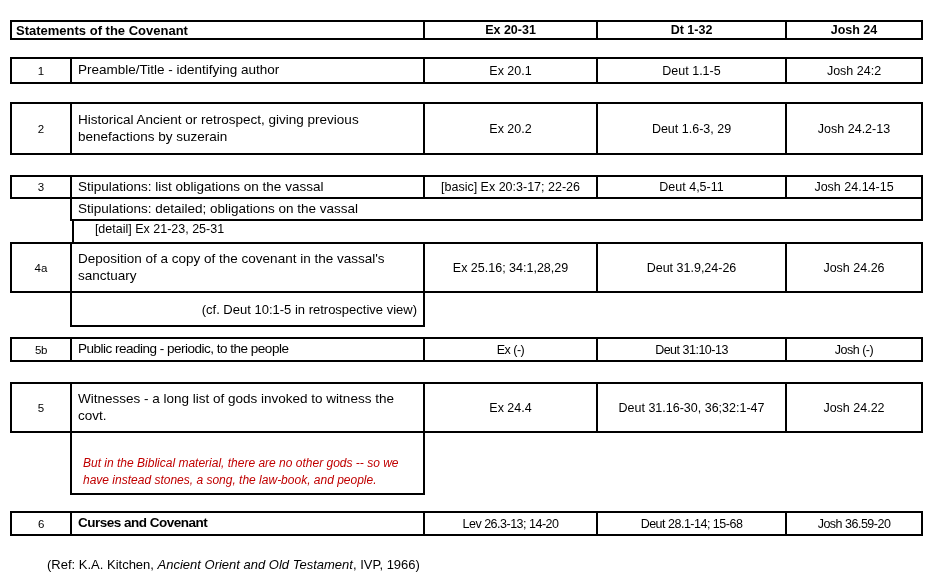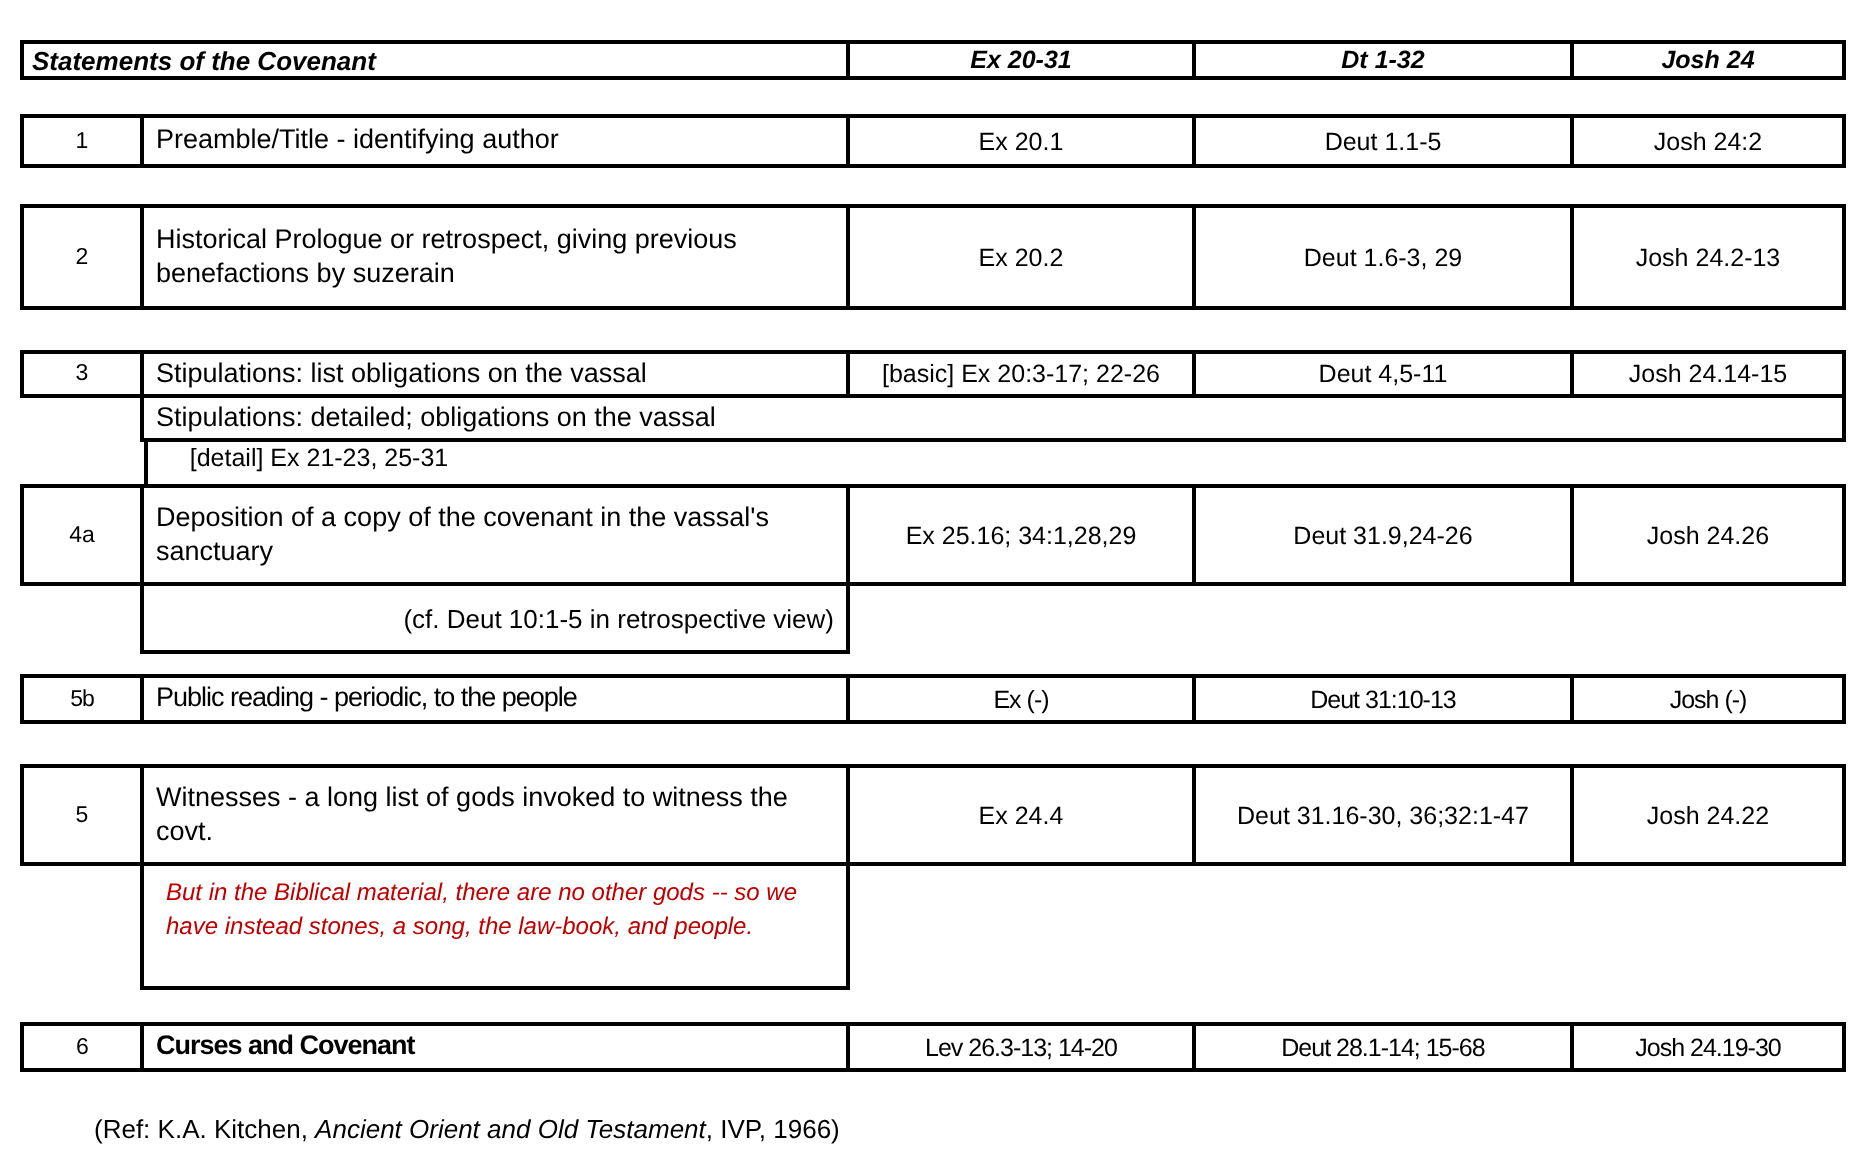--- a/index.html
+++ b/index.html
@@ -27,32 +27,32 @@
   .c-dt   { width:189px; justify-content:center; font-size:12.5px; text-align:center; }
   .c-josh { flex:1;      justify-content:center; font-size:12.5px; text-align:center; }
   .c-headtitle { width:411px; padding:1px 4px; font-size:13px; font-weight:bold; }
   .hdr .c-ex, .hdr .c-dt, .hdr .c-josh { font-weight:bold; font-size:12.5px; }
   .nowrap { white-space:nowrap; overflow:hidden; }
   .bold { font-weight:bold; }
   .narrow { letter-spacing:-0.5px; }
   .cfnote { justify-content:flex-end; text-align:right; font-size:13px; padding:1px 6px; width:100%; }
   .rednote {
     font-size:12px; font-style:italic; color:#C00000;
-    padding:5px 6px 5px 11px; line-height:17px; display:block; width:100%;
+    padding:22px 6px 5px 11px; line-height:17px; display:block; width:100%;
     box-sizing:border-box;
   }
   .footer { position:absolute; left:47px; top:557px; font-size:13px; }
   .footer .ital { font-style:italic; }
 </style>
 </head>
 <body>
 
 <div class="sheet">
 
-  <div class="grp" style="top:20px;font-style:italic;">
+  <div class="grp" style="top:20px;">
     <div class="row hdr" style="height:20px;">
       <div class="c c-headtitle nowrap">Statements of the Covenant</div>
       <div class="c c-ex">Ex 20-31</div>
       <div class="c c-dt">Dt 1-32</div>
       <div class="c c-josh">Josh 24</div>
     </div>
   </div>
 
   <div class="grp" style="top:57px;">
     <div class="row" style="height:27px;">
@@ -60,21 +60,21 @@
       <div class="c c-desc nowrap">Preamble/Title - identifying author</div>
       <div class="c c-ex">Ex 20.1</div>
       <div class="c c-dt">Deut 1.1-5</div>
       <div class="c c-josh">Josh 24:2</div>
     </div>
   </div>
 
   <div class="grp" style="top:102px;">
     <div class="row" style="height:53px;">
       <div class="c c-num">2</div>
-      <div class="c c-desc">Historical Prologue or retrospect, giving previous benefactions by suzerain</div>
+      <div class="c c-desc">Historical Ancient or retrospect, giving previous benefactions by suzerain</div>
       <div class="c c-ex">Ex 20.2</div>
       <div class="c c-dt">Deut 1.6-3, 29</div>
       <div class="c c-josh">Josh 24.2-13</div>
     </div>
   </div>
 
   <div class="grp" style="top:175px;">
     <div class="row" style="height:24px;">
       <div class="c c-num">3</div>
       <div class="c c-desc nowrap">Stipulations: list obligations on the vassal</div>
@@ -125,19 +125,19 @@
       <div class="rednote">But in the Biblical material, there are no other gods -- so we have instead stones, a song, the law-book, and people.</div>
     </div>
   </div>
 
   <div class="grp" style="top:511px;">
     <div class="row narrow" style="height:25px;">
       <div class="c c-num">6</div>
       <div class="c c-desc nowrap bold">Curses and Covenant</div>
       <div class="c c-ex">Lev 26.3-13; 14-20</div>
       <div class="c c-dt">Deut 28.1-14; 15-68</div>
-      <div class="c c-josh">Josh 24.19-30</div>
+      <div class="c c-josh">Josh 36.59-20</div>
     </div>
   </div>
 
   <div class="footer"><span>(Ref: K.A. Kitchen, </span><span class="ital">Ancient Orient and Old Testament</span><span>, IVP, 1966)</span></div>
 
 </div>
 
 </body></html>

